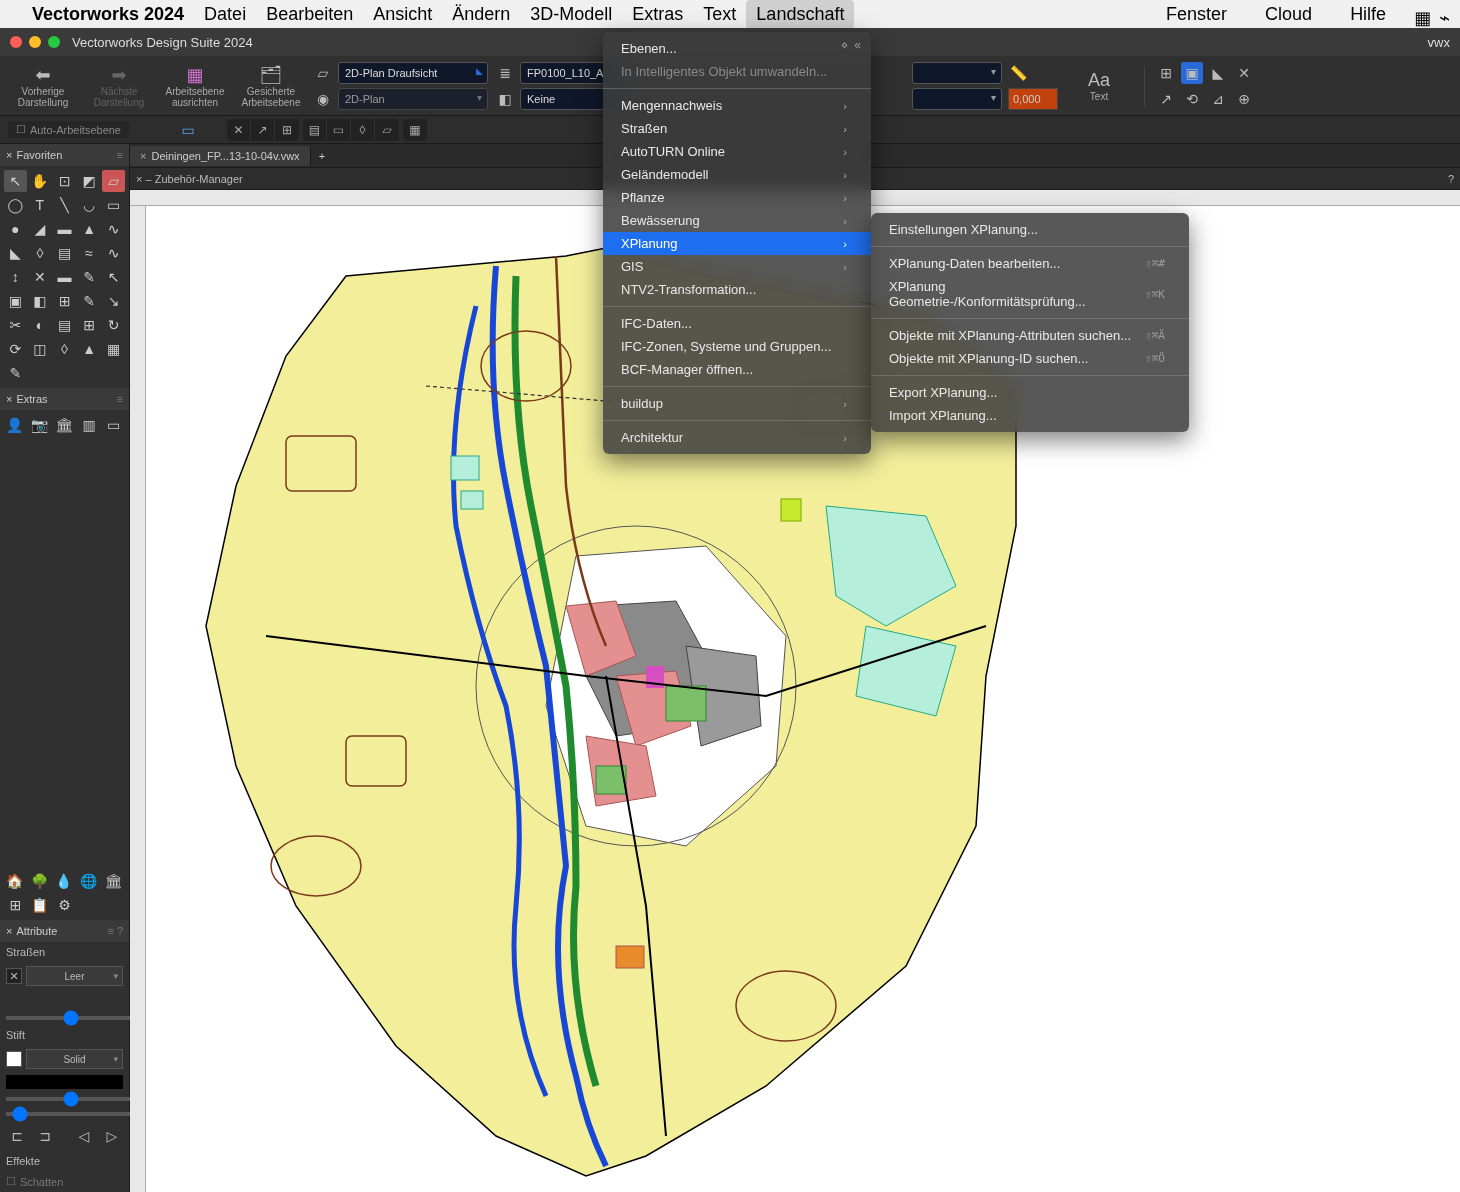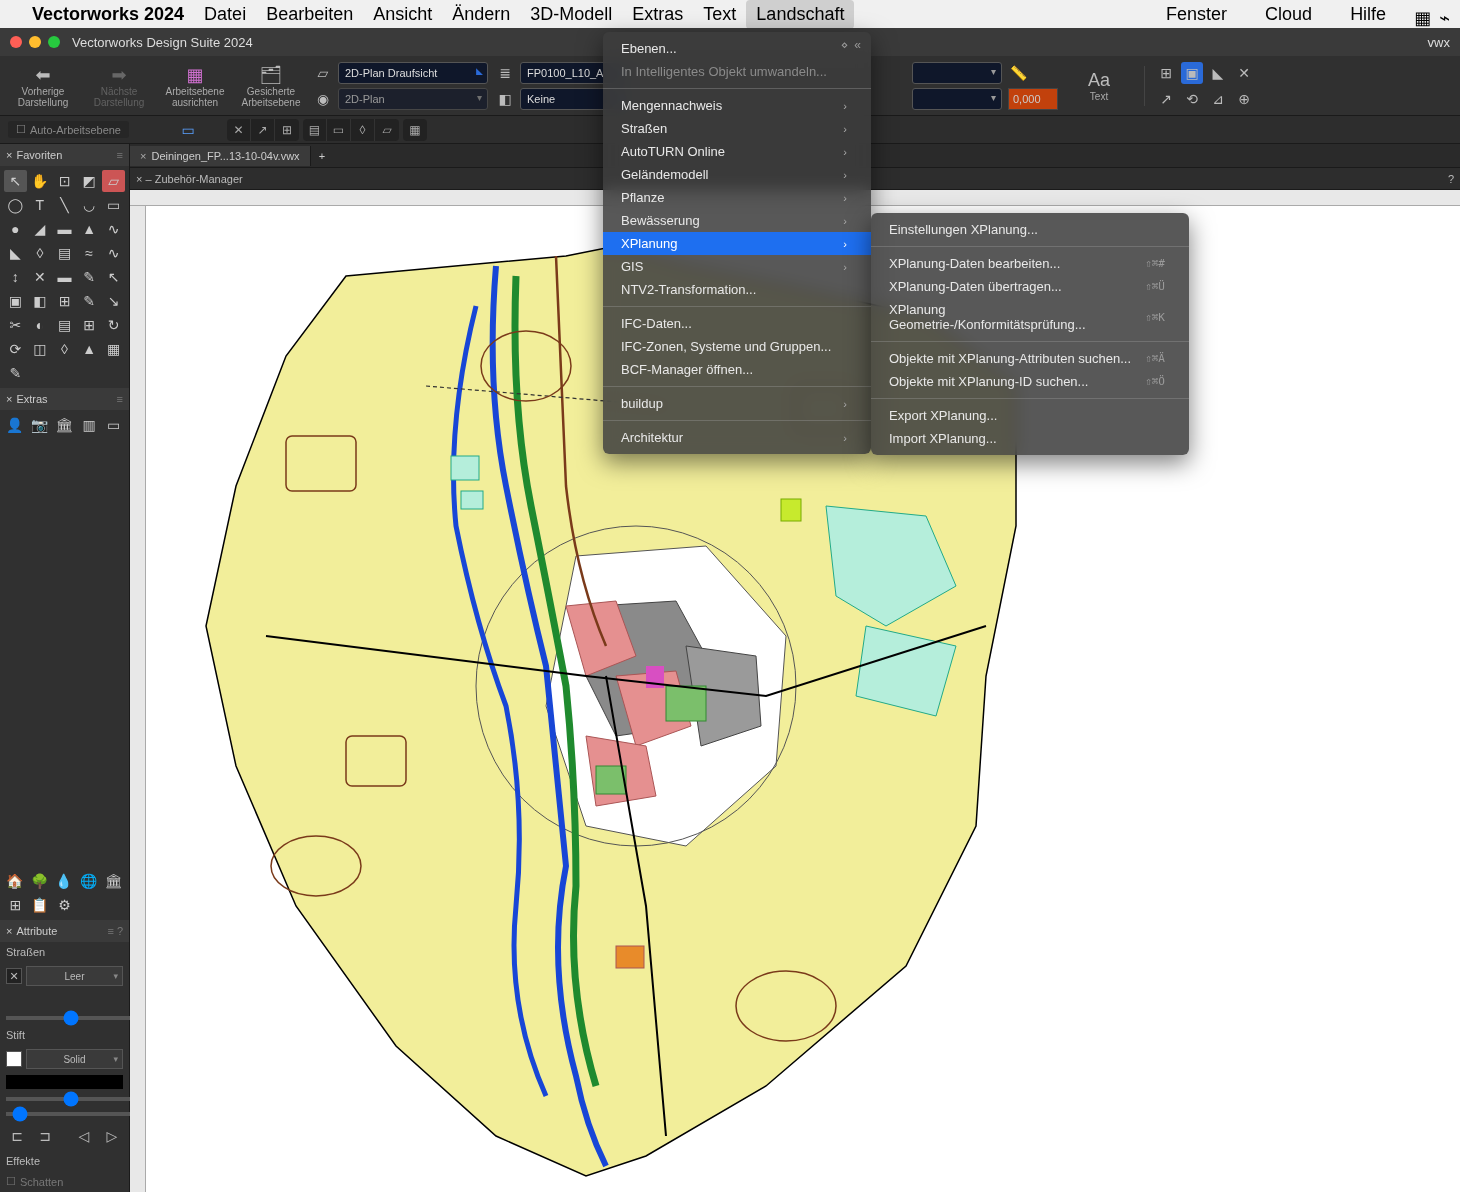--- a/index.html
+++ b/index.html
@@ -483,24 +483,20 @@
     <div id="menu2-items">
         <div class="mi">
           <span>Einstellungen XPlanung...</span>
         </div>
         <div class="sep"></div>
         <div class="mi">
           <span>XPlanung-Daten bearbeiten...</span>
           <span class="sc">⇧⌘#</span>
         </div>
         <div class="mi">
-          <span>XPlanung-Daten übertragen...</span>
-          <span class="sc">⇧⌘Ü</span>
-        </div>
-        <div class="mi">
           <span>XPlanung Geometrie-/Konformitätsprüfung...</span>
           <span class="sc">⇧⌘K</span>
         </div>
         <div class="sep"></div>
         <div class="mi">
           <span>Objekte mit XPlanung-Attributen suchen...</span>
           <span class="sc">⇧⌘Ä</span>
         </div>
         <div class="mi">
           <span>Objekte mit XPlanung-ID suchen...</span>

